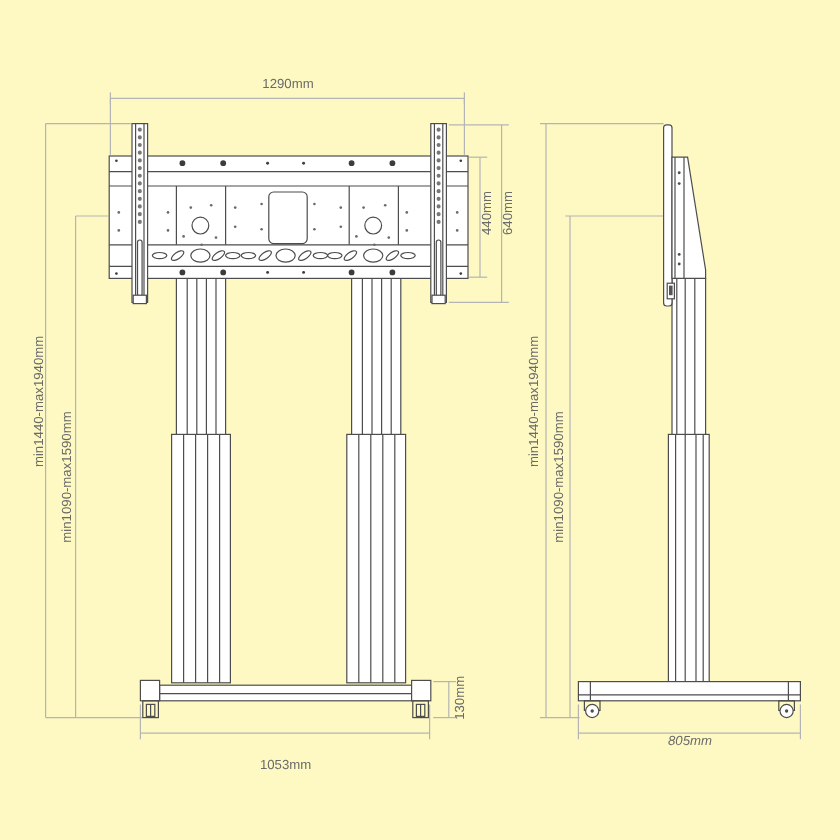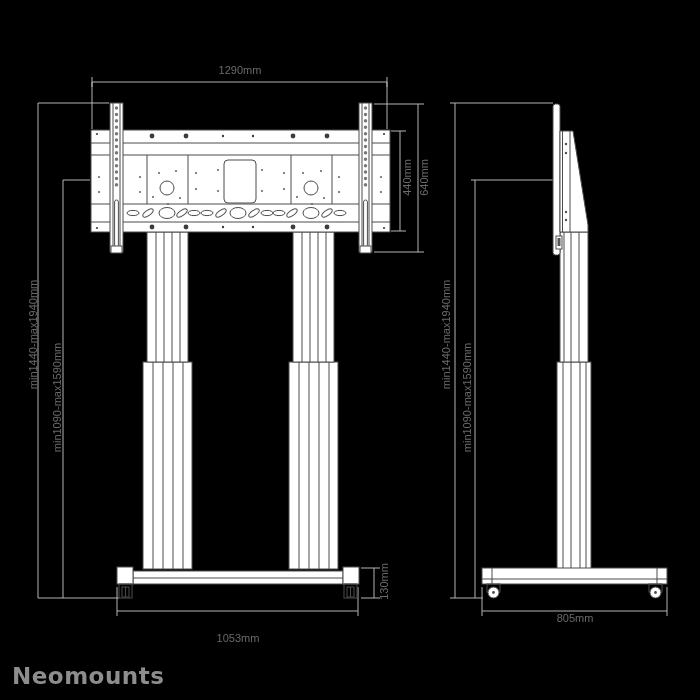--- a/index.html
+++ b/index.html
@@ -1,16 +1,16 @@
 <!DOCTYPE html>
 <html><head>
 <meta charset="utf-8">
 <style>
   html,body{margin:0;padding:0;background:#fff;}
-  .stage{position:relative;width:700px;height:700px;background:#000000;
+  .stage{position:relative;width:700px;height:700px;background:#fef9c3;
          font-family:"Liberation Sans",sans-serif;overflow:hidden;}
   .stage svg{position:absolute;left:0;top:0;}
   .dim-label{position:absolute;font-size:11px;color:#6a6a6a;text-align:center;
              line-height:13px;white-space:nowrap;}
   .vert{transform:rotate(-90deg);}
   .logo{position:absolute;left:12px;top:663px;font-size:23px;font-weight:bold;
         color:#8d8d8d;letter-spacing:.5px;
         font-family:"DejaVu Sans","Liberation Sans",sans-serif;}
 </style>
 </head>
@@ -263,16 +263,15 @@
   <div class="dim-label vert" style="left:0px;top:391px;width:114px;">min1090-max1590mm</div>
 
   <div class="dim-label vert" style="left:363px;top:575px;width:42px;">130mm</div>
 
   <div class="dim-label" style="left:203px;top:632px;width:70px;">1053mm</div>
 
   <div class="dim-label vert" style="left:389px;top:328px;width:114px;">min1440-max1940mm</div>
 
   <div class="dim-label vert" style="left:410px;top:391px;width:114px;">min1090-max1590mm</div>
 
-  <div class="dim-label" style="left:540px;top:612px;width:70px;">805mm</div>
-
-  <div class="logo">Neomounts</div>
+  <div class="dim-label" style="left:540px;top:612px;width:70px;font-style:italic;">805mm</div>
+
 </div>
 
 </body></html>

